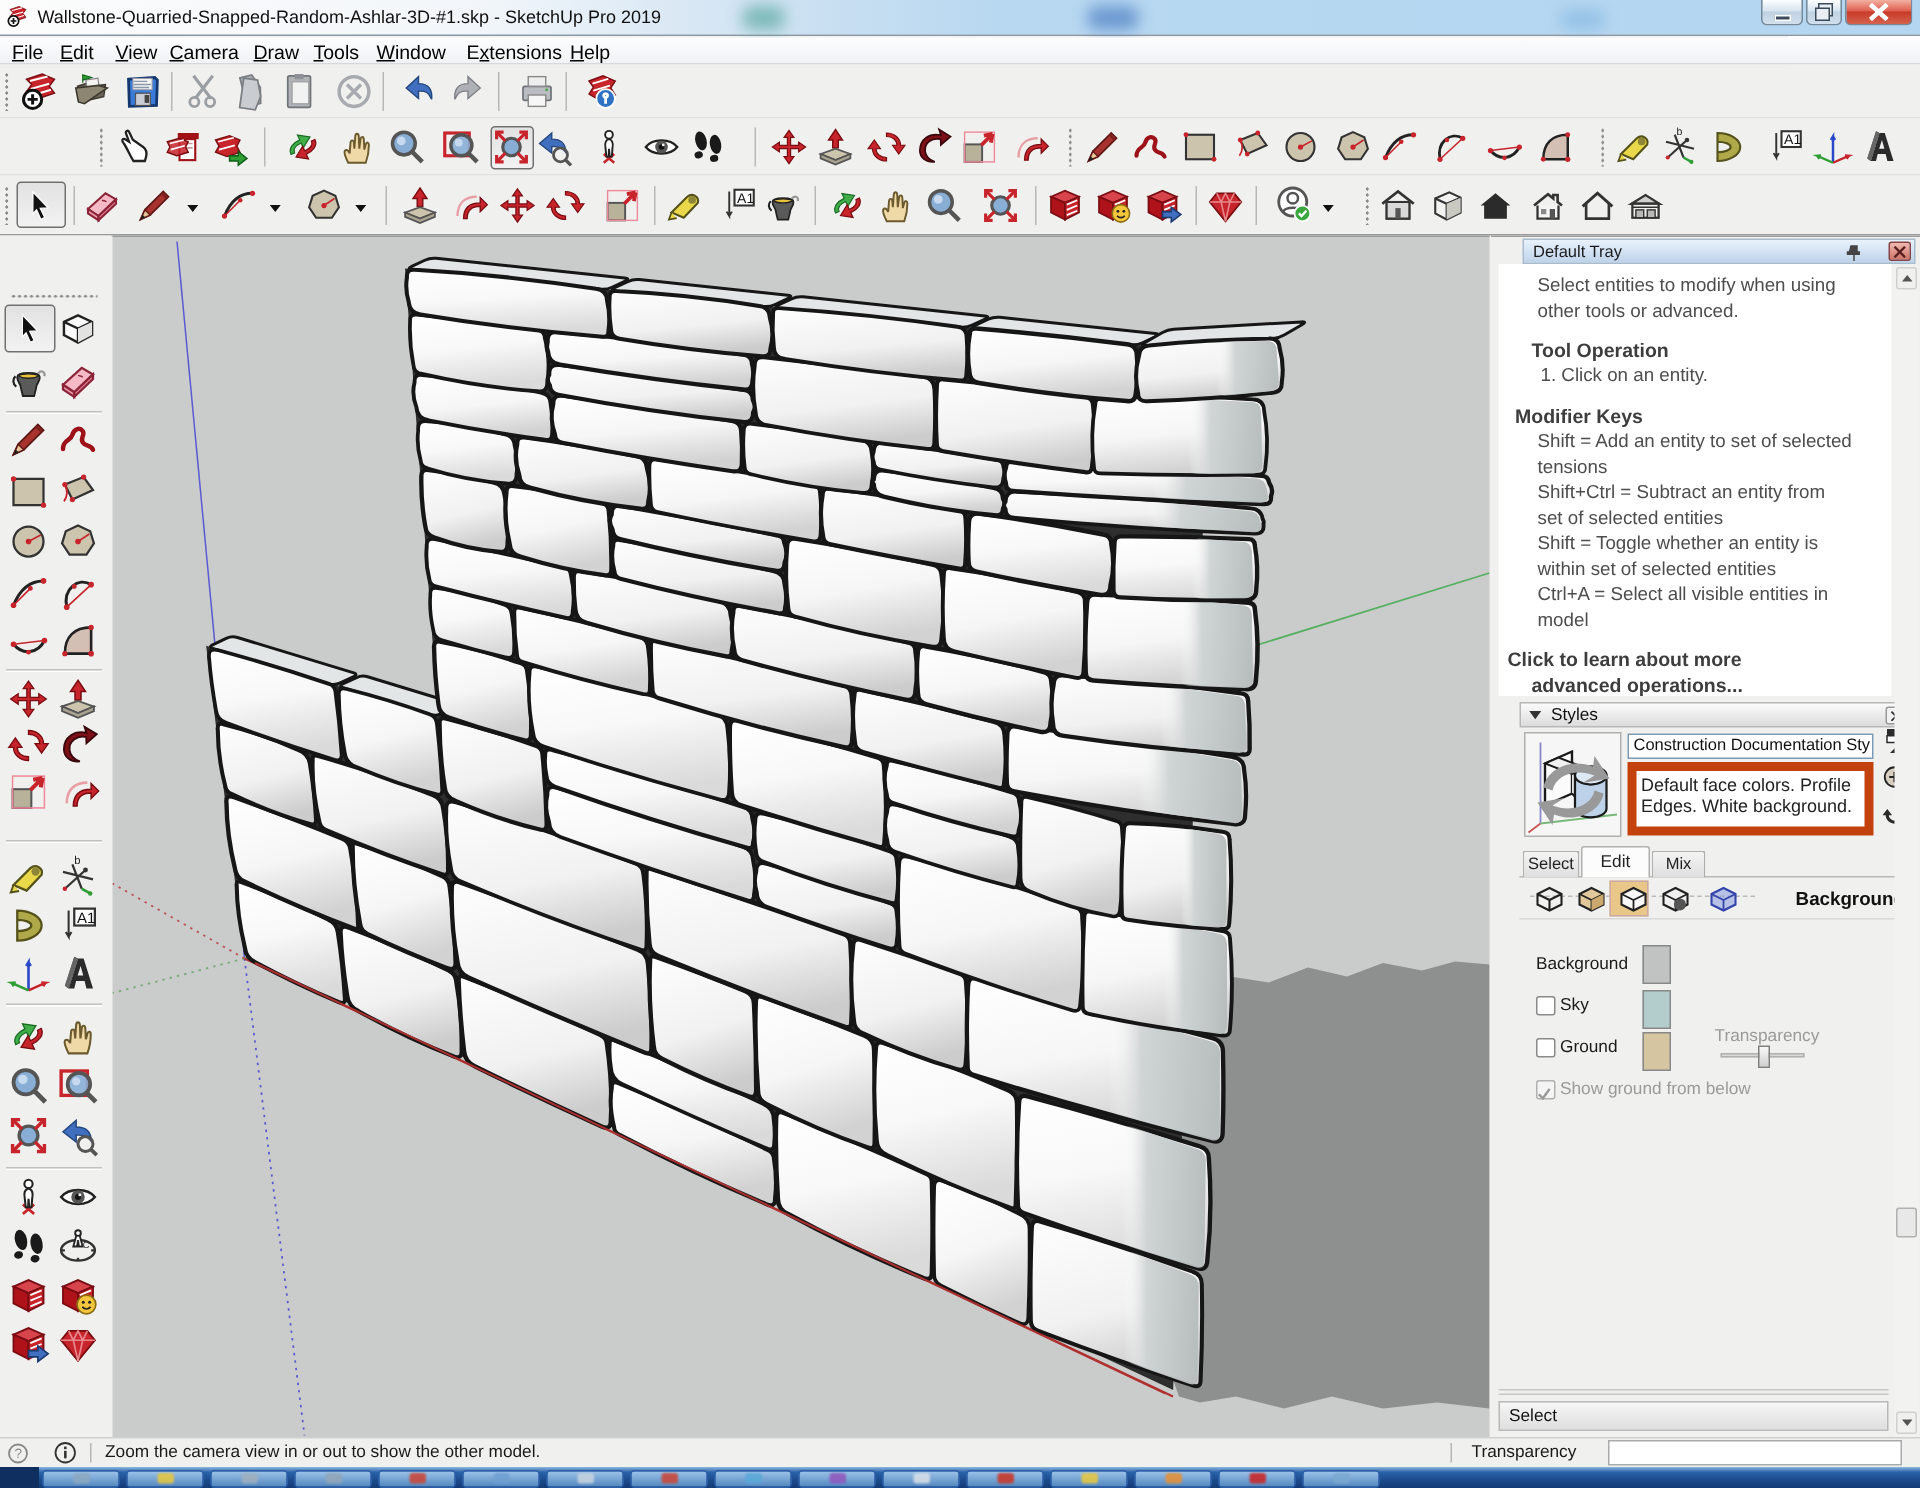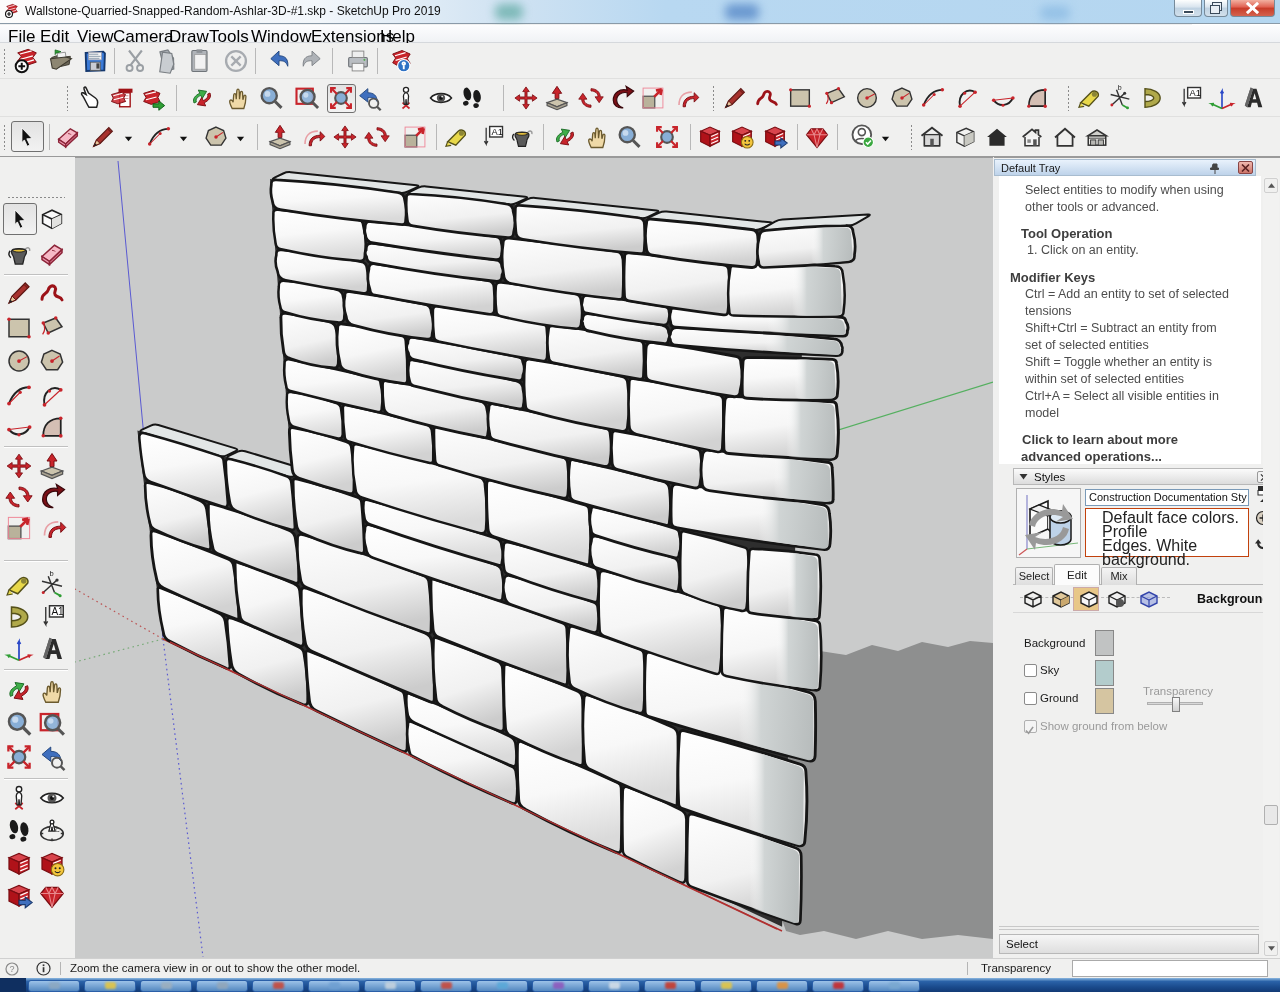--- a/index.html
+++ b/index.html
@@ -4,42 +4,42 @@
 html,body{width:1280px;height:992px;overflow:hidden;font-family:"Liberation Sans",sans-serif}
 #page{position:relative;width:1192px;height:992px;background:#f0f0f0}
 .ic{position:absolute}
 #titlebar{position:absolute;left:0;top:0;width:1280px;height:24px;
  background:linear-gradient(to right,#fcfcfc 0,#f2f6fa 25%,#cfe2f2 40%,#b8d8f1 52%,#b4d6f0 100%);
  border-bottom:1px solid #8a9aa8}
 #title-text{position:absolute;left:25px;top:4px;font-size:12px;color:#111}
 .wbtn{position:absolute;top:0;height:17px;background:linear-gradient(#fdfefe,#d8e4ee 45%,#bfd2e2 50%,#d2e0ec);border:1px solid #768a9a;border-top:none;border-radius:0 0 4px 4px;display:flex;align-items:center;justify-content:center}
 #closebtn{background:linear-gradient(#f2b0a0,#e06050 45%,#c83b28 50%,#d4624e);}
 #menubar{position:absolute;left:0;top:25px;width:1280px;height:18px;background:linear-gradient(#fdfdfe,#f0f2f5);border-bottom:1px solid #d5d8dc}
-.mi{position:absolute;top:2px;font-size:17px;color:#000}
+.mi{position:absolute;top:2px;font-size:13px;color:#000}
 .mi u{text-decoration:underline}
 .tbrow{position:absolute;left:0;width:1280px;background:#f0f0ef;border-bottom:1px solid #e0e0df}
 .vsep{position:absolute;width:1px;background:#b8b8b8}
 .handle{position:absolute;width:3px;background-image:radial-gradient(circle,#8a8a8a 1px,transparent 1.1px);background-size:3px 4px}
 .hhandle{position:absolute;height:3px;background-image:radial-gradient(circle,#8a8a8a 1px,transparent 1.1px);background-size:4px 3px}
 .hsep{position:absolute;height:1px;background:#c0c0c0;box-shadow:0 1px 0 #fff}
 .pressed{position:absolute;background:linear-gradient(#e2e2e2,#f2f2f2);border:1px solid #707070;border-radius:3px}
 #leftbar{position:absolute;left:0;top:157px;width:74px;height:801px;background:#f0f0ef}
 #canvas{position:absolute;left:75px;top:157px;width:918px;height:801px;background:#cacbcb;border-top:1px solid #9a9a9a}
 #tray{position:absolute;left:994px;top:157px;width:286px;height:801px;background:#f0f0ef;border-top:1px solid #9a9a9a}
-#trayhdr{position:absolute;left:0;top:1px;width:262px;height:17px;background:linear-gradient(#e9f2fc,#bed3ea);font-size:11px;color:#1a1a1a;padding:2px 12px 0 6px;border:1px solid #a8bccf}
+#trayhdr{position:absolute;left:21px;top:1px;width:262px;height:17px;background:linear-gradient(#e9f2fc,#bed3ea);font-size:11px;color:#1a1a1a;padding:2px 12px 0 6px;border:1px solid #a8bccf}
 #traycls{position:absolute;right:2px;top:1px;width:15px;height:13px;background:linear-gradient(#f0b8b0,#cc7468);border:1px solid #884444;border-radius:2px;display:flex;align-items:center;justify-content:center}
 #instr{position:absolute;left:5px;top:18px;width:262px;height:288px;background:#ffffff;font-size:12.5px;color:#4d4d4d}
 .it{position:absolute;left:26px;white-space:nowrap}
 .ib{font-weight:bold;color:#3d3d3d;font-size:13px}
 #styles{position:absolute;left:19px;top:306px;width:262px;height:390px}
 #stylehdr{position:absolute;left:0;top:4px;width:262px;height:17px;background:linear-gradient(#fbfbfb,#dcdcdc);border:1px solid #b8b8b8;font-size:11.5px;color:#111;display:flex;align-items:center}
 #stylecls{position:absolute;right:3px;top:2px;width:14px;height:12px;background:#f2f2f2;border:1px solid #999;border-radius:2px;display:flex;align-items:center;justify-content:center}
 #sthumb{position:absolute;left:3px;top:24px;width:65px;height:70px;background:#f6f6f6;border:1px solid #b0b0b0}
 #stname{position:absolute;left:72px;top:25px;width:164px;height:17px;background:#fff;border:1px solid #7a9ab8;font-size:11px;color:#111;padding:1px 0 0 3px;white-space:nowrap;overflow:hidden}
-#stdesc{position:absolute;left:72px;top:44px;width:164px;height:49px;background:#fff;border:1px solid #c2410c;font-size:16px;color:#222;padding:2px 0 0 16px;line-height:14px}
+#stdesc{position:absolute;left:72px;top:44px;width:164px;height:49px;background:#fff;border:6px solid #c2410c;font-size:12px;color:#222;padding:2px 0 0 3px;line-height:14px}
 .sic{position:absolute}
 #tabs{position:absolute;left:0;top:100px;width:262px;height:21px;border-bottom:1px solid #b8b8b8}
 .tab{position:absolute;top:3px;height:18px;background:linear-gradient(#f4f4f4,#dedede);border:1px solid #b0b0b0;border-bottom:none;font-size:11px;color:#222;text-align:center;padding-top:2px;border-radius:2px 2px 0 0}
 .tab.active{top:0;height:21px;background:#fcfcfc;font-size:11.5px;padding-top:4px}
 #editrow{position:absolute;left:0;top:121px;width:262px;height:28px;border-bottom:1px solid #d8d8d8}
 #bglabel{position:absolute;right:5px;top:7px;font-weight:bold;font-size:12.5px;color:#111}
 #bgsec{position:absolute;left:0;top:149px;width:262px;height:130px}
 .lbl{position:absolute;font-size:11.5px;color:#1a1a1a;white-space:nowrap}
 .lbl.dim{color:#9a9a9a}
 .swatch{position:absolute;width:19px;height:26px;border:1px solid #888}
@@ -945,29 +945,29 @@
           <svg width="9" height="8" viewBox="0 0 9 8">
             <path d="M1 0.5 L8 7.5 M8 0.5 L1 7.5" stroke="#5a2020" stroke-width="1.6"></path>
           </svg>
         </div></div>
       <div id="instr">
         <div class="it" style="top:7px">Select entities to modify when using</div>
         <div class="it" style="top:24px">other tools or advanced.</div>
         <div class="it ib" style="top:50px;left:22px">Tool Operation</div>
         <div class="it" style="top:67px;left:28px">1. Click on an entity.</div>
         <div class="it ib" style="top:94px;left:11px">Modifier Keys</div>
-        <div class="it" style="top:111px">Ctrl = Add an entity to set of selected</div>
+        <div class="it" style="top:111px">Shift = Add an entity to set of selected</div>
         <div class="it" style="top:128px">tensions</div>
         <div class="it" style="top:145px">Shift+Ctrl = Subtract an entity from</div>
         <div class="it" style="top:162px">set of selected entities</div>
         <div class="it" style="top:179px">Shift = Toggle whether an entity is</div>
         <div class="it" style="top:196px">within set of selected entities</div>
         <div class="it" style="top:213px">Ctrl+A = Select all visible entities in</div>
         <div class="it" style="top:230px">model</div>
-        <div class="it ib" style="top:256px;left:23px">Click to learn about more</div>
+        <div class="it ib" style="top:256px;left:6px">Click to learn about more</div>
         <div class="it ib" style="top:273px;left:22px">advanced operations...</div>
       </div>
       <div id="styles">
         <div id="stylehdr"><svg width="9" height="7" viewBox="0 0 9 7" style="margin:0 6px 1px 5px">
             <path d="M0.5 1 h8 L4.5 6.5 Z" fill="#333"></path>
           </svg>Styles<div id="stylecls">
             <svg width="8" height="7" viewBox="0 0 9 8">
               <path d="M1 0.5 L8 7.5 M8 0.5 L1 7.5" stroke="#333" stroke-width="1.4"></path>
             </svg>
           </div></div>

